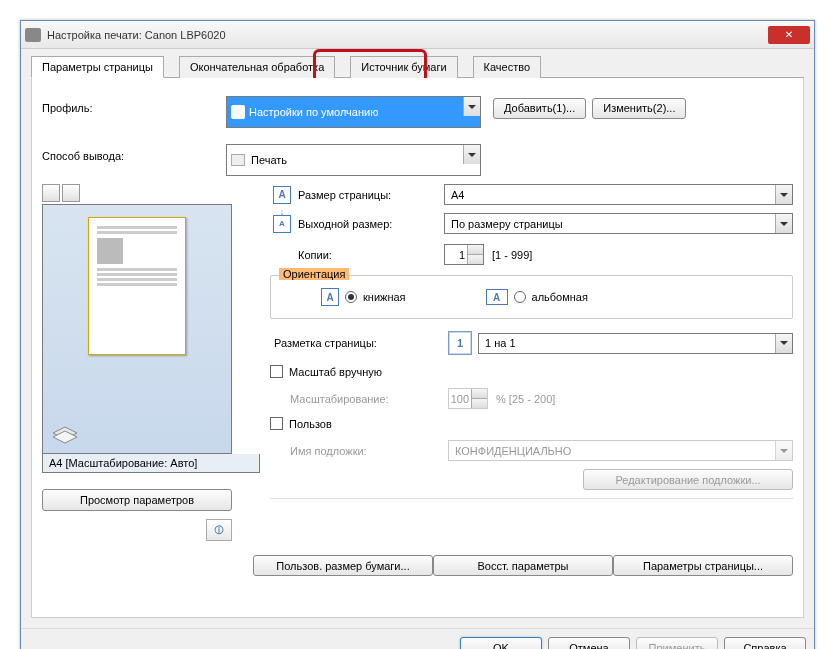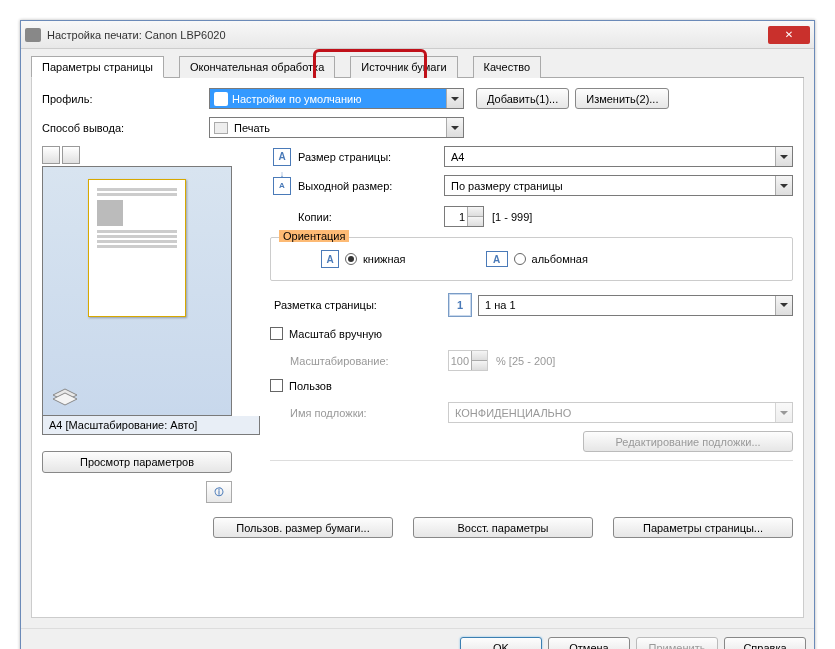--- a/index.html
+++ b/index.html
@@ -9,22 +9,22 @@
 .titlebar-icon { width: 16px; height: 14px; background: #888; margin-right: 6px; border-radius: 2px; }
 .titlebar-text { flex: 1; color: #333; }
 .close-btn { width: 42px; height: 18px; background: #c9302c; color: #fff; display: flex; align-items: center; justify-content: center; border-radius: 2px; cursor: pointer; font-size: 10px; }
 .content { padding: 6px 10px 10px 10px; background: #f0f0f0; }
 .tabstrip { display: flex; border-bottom: 1px solid #aaa; margin-bottom: 0; position: relative; }
 .tab { padding: 4px 10px; background: #f0f0f0; border: 1px solid #aaa; border-bottom: none; margin-right: 15px; cursor: pointer; position: relative; top: 1px; }
 .tab.active { background: #fff; border-bottom: 1px solid #fff; }
 .tab-highlight { position: absolute; border: 3px solid #c0111a; border-radius: 6px; pointer-events: none; }
 .panel { background: #fff; border: 1px solid #ccc; border-top: none; padding: 10px; min-height: 540px; position: relative; }
 .row { display: flex; align-items: center; margin-bottom: 8px; }
-.label { width: 167px; }
-.combo { height: 21px; border: 1px solid #7a7a7a; background: #fff; display: flex; align-items: center; padding: 0 4px; position: relative; }
+.label { width: 184px; }
+.combo { height: 32px; border: 1px solid #7a7a7a; background: #fff; display: flex; align-items: center; padding: 0 4px; position: relative; margin-top: 8px; }
 .combo-arrow { position: absolute; right: 0; top: 0; width: 17px; height: 19px; background: linear-gradient(#f5f5f5,#ddd); border-left: 1px solid #aaa; display: flex; align-items: center; justify-content: center; }
 .combo-arrow::after { content: ""; border-left: 4px solid transparent; border-right: 4px solid transparent; border-top: 4px solid #333; }
 .profile-combo { width: 255px; background: #3399ff; }
 .profile-inner { display: flex; align-items: center; gap: 4px; color: #fff; width: 100%; }
 .profile-icon { width: 14px; height: 14px; background: #fff; border-radius: 2px; display: inline-block; }
 .btn { height: 21px; padding: 0 10px; background: linear-gradient(#fdfdfd,#e6e6e6); border: 1px solid #888; border-radius: 3px; cursor: pointer; display: inline-flex; align-items: center; }
 .btn:disabled, .btn.disabled { color: #999; border-color: #bbb; cursor: default; }
 .main-area { display: flex; gap: 10px; margin-top: 8px; }
 .preview-col { width: 218px; }
 .preview-toolbar { display: flex; gap: 2px; margin-bottom: 2px; }
@@ -51,21 +51,21 @@
 .fieldset { border: 1px solid #ccc; border-radius: 2px; padding: 12px 10px; margin: 6px 0 12px 0; position: relative; }
 .fieldset-legend { position: absolute; top: -8px; left: 8px; background: #fdba74; padding: 0 4px; }
 .orient-opts { display: flex; gap: 80px; padding-left: 40px; }
 .orient-opt { display: flex; align-items: center; gap: 6px; }
 .radio { width: 12px; height: 12px; border: 1px solid #666; border-radius: 50%; display: flex; align-items: center; justify-content: center; }
 .radio.checked::after { content: ""; width: 6px; height: 6px; background: #333; border-radius: 50%; }
 .layout-icon { width: 24px; height: 24px; border: 1px solid #7a9cc6; background: #fff; margin-right: 6px; display: flex; align-items: center; justify-content: center; color: #4a7ab8; font-weight: bold; box-shadow: inset 0 0 0 1px #c8d8ec; }
 .checkbox { width: 13px; height: 13px; border: 1px solid #666; background: #fff; margin-right: 6px; }
 .indent-row { padding-left: 20px; display: flex; align-items: center; margin-bottom: 8px; }
 .disabled-text { color: #999; }
-.bottom-btns { display: flex; gap: 20px; justify-content: flex-end; margin-top: 14px; }
+.bottom-btns { display: flex; gap: 0; justify-content: flex-end; margin-top: 14px; }
 .bottom-btns .btn { width: 180px; justify-content: center; }
 .dialog-btns { display: flex; gap: 6px; justify-content: flex-end; padding: 8px 8px 10px 8px; background: #f0f0f0; border-top: 1px solid #ddd; }
 .dialog-btns .btn { width: 82px; justify-content: center; }
 .ok-btn { border: 1px solid #3c7fb1; box-shadow: 0 0 2px #6bb5e8; }
 .arrow-down { font-size: 9px; color: #4a7ab8; text-align: center; }
 </style>
 </head>
 <body>
 
 <div class="window">

